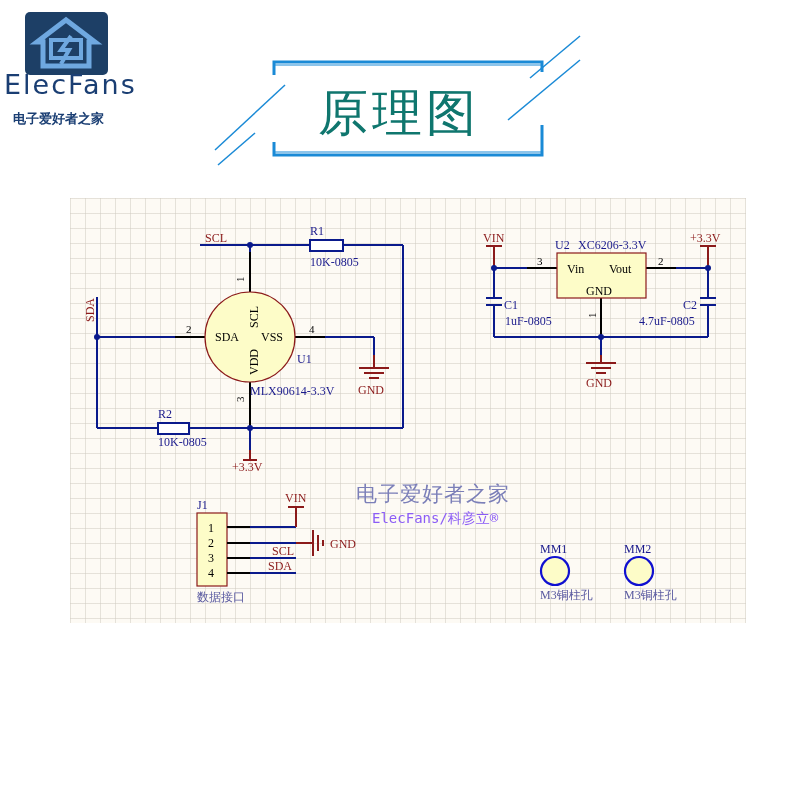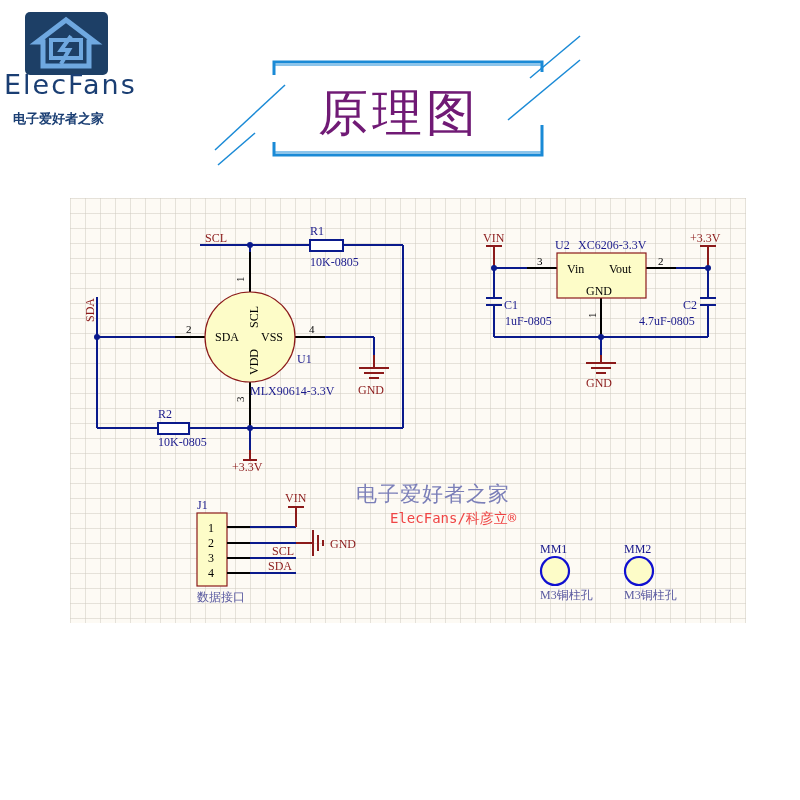--- a/index.html
+++ b/index.html
@@ -1,29 +1,29 @@
 <!DOCTYPE html>
 <html><head>
 <meta charset="utf-8">
 <style>
   html,body{margin:0;padding:0;background:#ffffff;}
   body{width:800px;height:800px;position:relative;overflow:hidden;font-family:"Liberation Serif",serif;}
   .abs{position:absolute;}
   #logo-box{left:25px;top:12px;width:83px;height:63px;background:#1d3f66;border-radius:5px;}
   #logo-text{left:4px;top:69px;font-family:"DejaVu Sans",sans-serif;font-size:27px;color:#1a3e73;letter-spacing:2px;}
   #logo-sub{left:13px;top:110px;font-family:"DejaVu Sans",sans-serif;font-size:13px;font-weight:bold;color:#1a3e73;}
-  #title-text{left:318px;top:80px;font-family:"DejaVu Serif",serif;font-size:50px;color:#701a75;letter-spacing:4px;}
+  #title-text{left:318px;top:80px;font-family:"DejaVu Serif",serif;font-size:50px;color:#0f766e;letter-spacing:4px;}
   #sheet{left:70px;top:198px;width:676px;height:425px;background:#fdfaf4;
     background-image:
       linear-gradient(to right, rgba(210,205,195,0.55) 1px, transparent 1px),
       linear-gradient(to bottom, rgba(210,205,195,0.55) 1px, transparent 1px);
     background-size:15px 15px;}
   svg text{font-family:"Liberation Serif",serif;}
   .wm1{left:356px;top:480px;font-family:"DejaVu Sans",sans-serif;font-size:21px;color:#7b7fb8;letter-spacing:1px;}
-  .wm2{left:372px;top:510px;font-family:"DejaVu Sans Mono",monospace;font-size:14px;color:#ef4444;padding-left:18px;}
+  .wm2{left:372px;top:510px;font-family:"DejaVu Sans Mono",monospace;font-size:14px;color:#8b5cf6;}
 </style>
 </head>
 <body>
 
 <div class="abs" id="logo-box">
   <svg width="83" height="63" viewBox="0 0 83 63">
     <path d="M12 30 L41 8 L70 30 L64 30 L64 54 L18 54 L18 30 Z" fill="none" stroke="#6fa8e0" stroke-width="5"></path>
     <rect x="26" y="28" width="30" height="18" fill="none" stroke="#6fa8e0" stroke-width="4"></rect>
     <path d="M46 24 L36 38 L44 38 L36 52" fill="none" stroke="#6fa8e0" stroke-width="4"></path>
   </svg>

